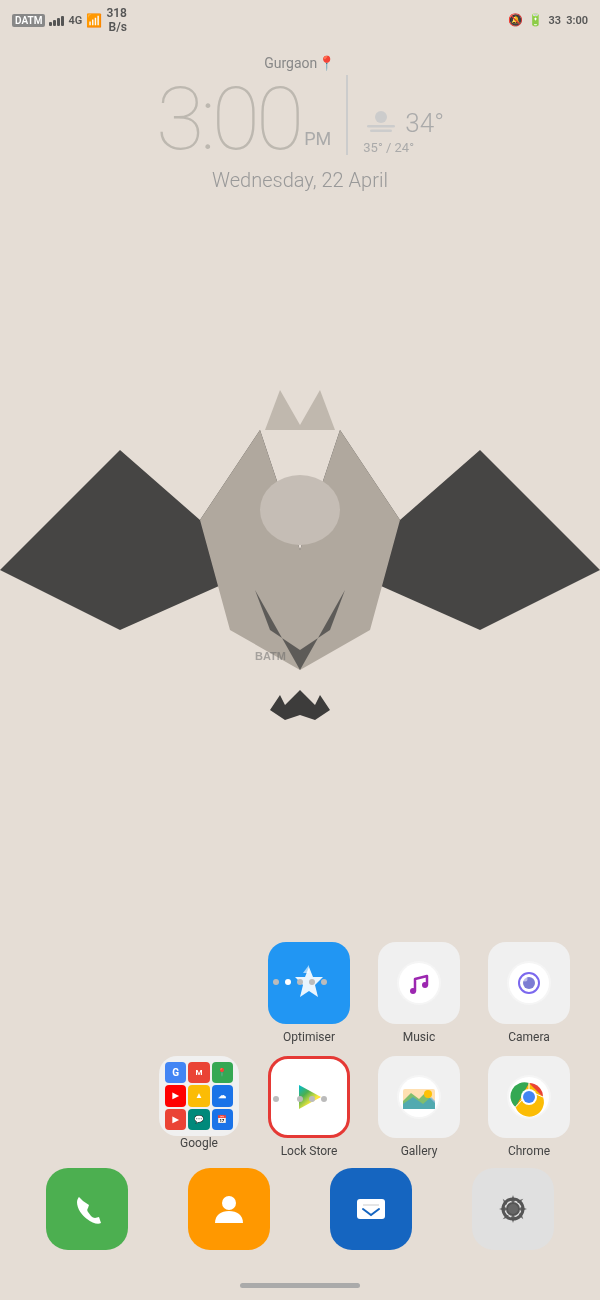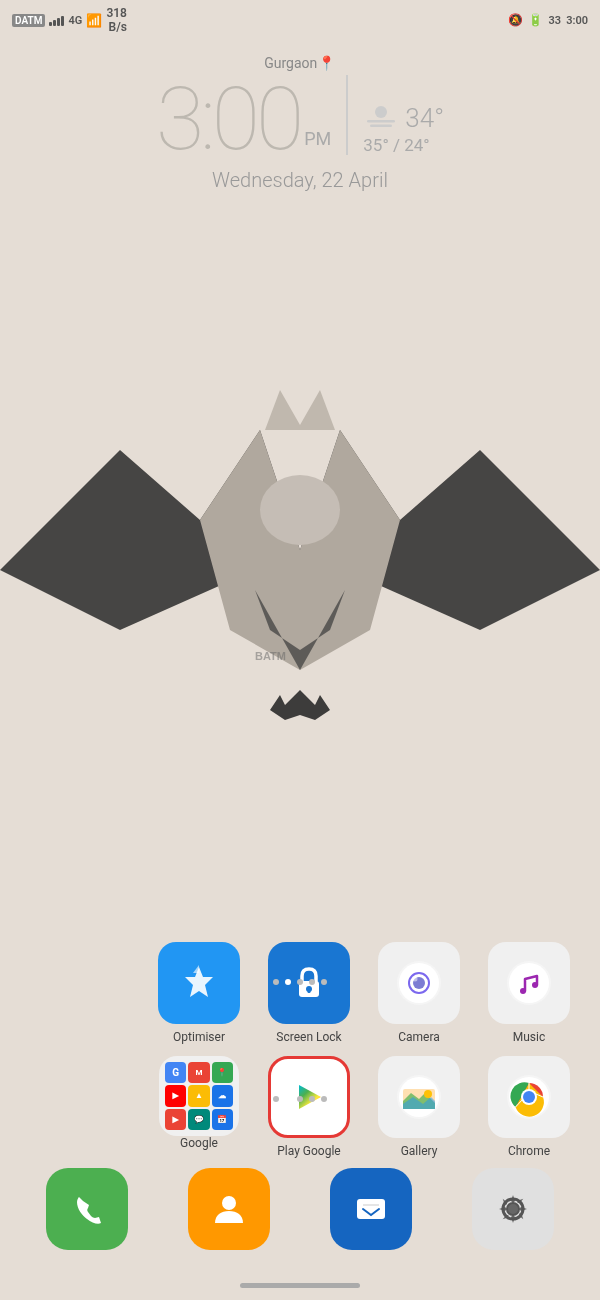--- a/index.html
+++ b/index.html
@@ -121,21 +121,21 @@
       font-weight: 400;
       margin-bottom: 10px;
       letter-spacing: 0;
     }
     .weather-temp {
       font-size: 26px;
       color: #aaa;
       font-weight: 300;
     }
     .weather-range {
-      font-size: 17px;
+      font-size: 13px;
       color: #aaa;
     }
     .date-row {
       font-size: 20px;
       color: #999;
       margin-top: 5px;
       font-weight: 300;
     }
 
     
@@ -351,58 +351,47 @@
       <div class="app-item">
         <div class="app-icon-wrap icon-optimiser">
           <svg width="48" height="48" viewBox="0 0 48 48" fill="none">
             <path d="M24 8 L28 18 L38 18 L30 26 L33 38 L24 32 L15 38 L18 26 L10 18 L20 18 Z" fill="white" opacity="0.9"></path>
             <path d="M18 14 L24 6 L24 14 Z" fill="white" opacity="0.6"></path>
           </svg>
         </div>
         <span class="app-label">Optimiser</span>
       </div>
 
-      <div class="app-item">
-        <div class="app-icon-wrap icon-screenlock">
-          <svg width="44" height="44" viewBox="0 0 44 44" fill="none">
-            <rect x="12" y="20" width="20" height="16" rx="3" fill="white"></rect>
-            <path d="M15 20 L15 15 Q15 8 22 8 Q29 8 29 15 L29 20" stroke="white" stroke-width="3.5" fill="none" stroke-linecap="round"></path>
-            <circle cx="22" cy="28" r="3" fill="#1976D2"></circle>
-            <rect x="20.5" y="28" width="3" height="4" rx="1" fill="#1976D2"></rect>
+
+      <div class="app-item">
+        <div class="app-icon-wrap icon-music">
+          <svg width="52" height="52" viewBox="0 0 52 52" fill="none">
+            <circle cx="26" cy="26" r="22" fill="#f5f5f5"></circle>
+            <circle cx="26" cy="26" r="20" fill="white"></circle>
+
+            <path d="M22 34 L22 22 L34 19 L34 28" stroke="#9C27B0" stroke-width="2.5" fill="none" stroke-linecap="round" stroke-linejoin="round"></path>
+            <circle cx="20" cy="34" r="3" fill="#9C27B0"></circle>
+            <circle cx="32" cy="28" r="3" fill="#9C27B0"></circle>
           </svg>
         </div>
-        <span class="app-label">Screen Lock</span>
+        <span class="app-label">Music</span>
       </div>
 
       <div class="app-item">
         <div class="app-icon-wrap icon-camera">
           <svg width="52" height="52" viewBox="0 0 52 52" fill="none">
             <circle cx="26" cy="26" r="22" fill="#f5f5f5"></circle>
             <circle cx="26" cy="26" r="20" fill="white"></circle>
 
             <circle cx="26" cy="26" r="10" stroke="#7B68EE" stroke-width="2" fill="none"></circle>
             <circle cx="26" cy="26" r="6" fill="#5B5BC8" opacity="0.8"></circle>
             <circle cx="22" cy="22" r="2.5" fill="white" opacity="0.5"></circle>
           </svg>
         </div>
         <span class="app-label">Camera</span>
-      </div>
-
-      <div class="app-item">
-        <div class="app-icon-wrap icon-music">
-          <svg width="52" height="52" viewBox="0 0 52 52" fill="none">
-            <circle cx="26" cy="26" r="22" fill="#f5f5f5"></circle>
-            <circle cx="26" cy="26" r="20" fill="white"></circle>
-
-            <path d="M22 34 L22 22 L34 19 L34 28" stroke="#9C27B0" stroke-width="2.5" fill="none" stroke-linecap="round" stroke-linejoin="round"></path>
-            <circle cx="20" cy="34" r="3" fill="#9C27B0"></circle>
-            <circle cx="32" cy="28" r="3" fill="#9C27B0"></circle>
-          </svg>
-        </div>
-        <span class="app-label">Music</span>
       </div>
     </div>
 
     <div class="page-dots" style="bottom: 185px;">
       <div class="dot"></div>
       <div class="dot active"></div>
       <div class="dot"></div>
       <div class="dot"></div>
       <div class="dot"></div>
     </div>
@@ -433,21 +422,21 @@
             <defs>
               <linearGradient id="playGrad" x1="16" y1="14" x2="38" y2="38" gradientUnits="userSpaceOnUse">
                 <stop offset="0%" stop-color="#00BCD4"></stop>
                 <stop offset="33%" stop-color="#4CAF50"></stop>
                 <stop offset="66%" stop-color="#FFEB3B"></stop>
                 <stop offset="100%" stop-color="#FF5722"></stop>
               </linearGradient>
             </defs>
           </svg>
         </div>
-        <span class="app-label">Play Google</span>
+        <span class="app-label">Lock Store</span>
       </div>
 
       <div class="app-item">
         <div class="app-icon-wrap icon-gallery">
           <svg width="52" height="52" viewBox="0 0 52 52" fill="none">
             <circle cx="26" cy="26" r="22" fill="#f5f5f5"></circle>
             <circle cx="26" cy="26" r="20" fill="white"></circle>
 
             <rect x="10" y="18" width="32" height="20" rx="2" fill="#FF9800" opacity="0.3"></rect>
             <path d="M10 30 L18 22 L26 28 L32 22 L42 32 L42 38 L10 38 Z" fill="#4CAF50" opacity="0.7"></path>

